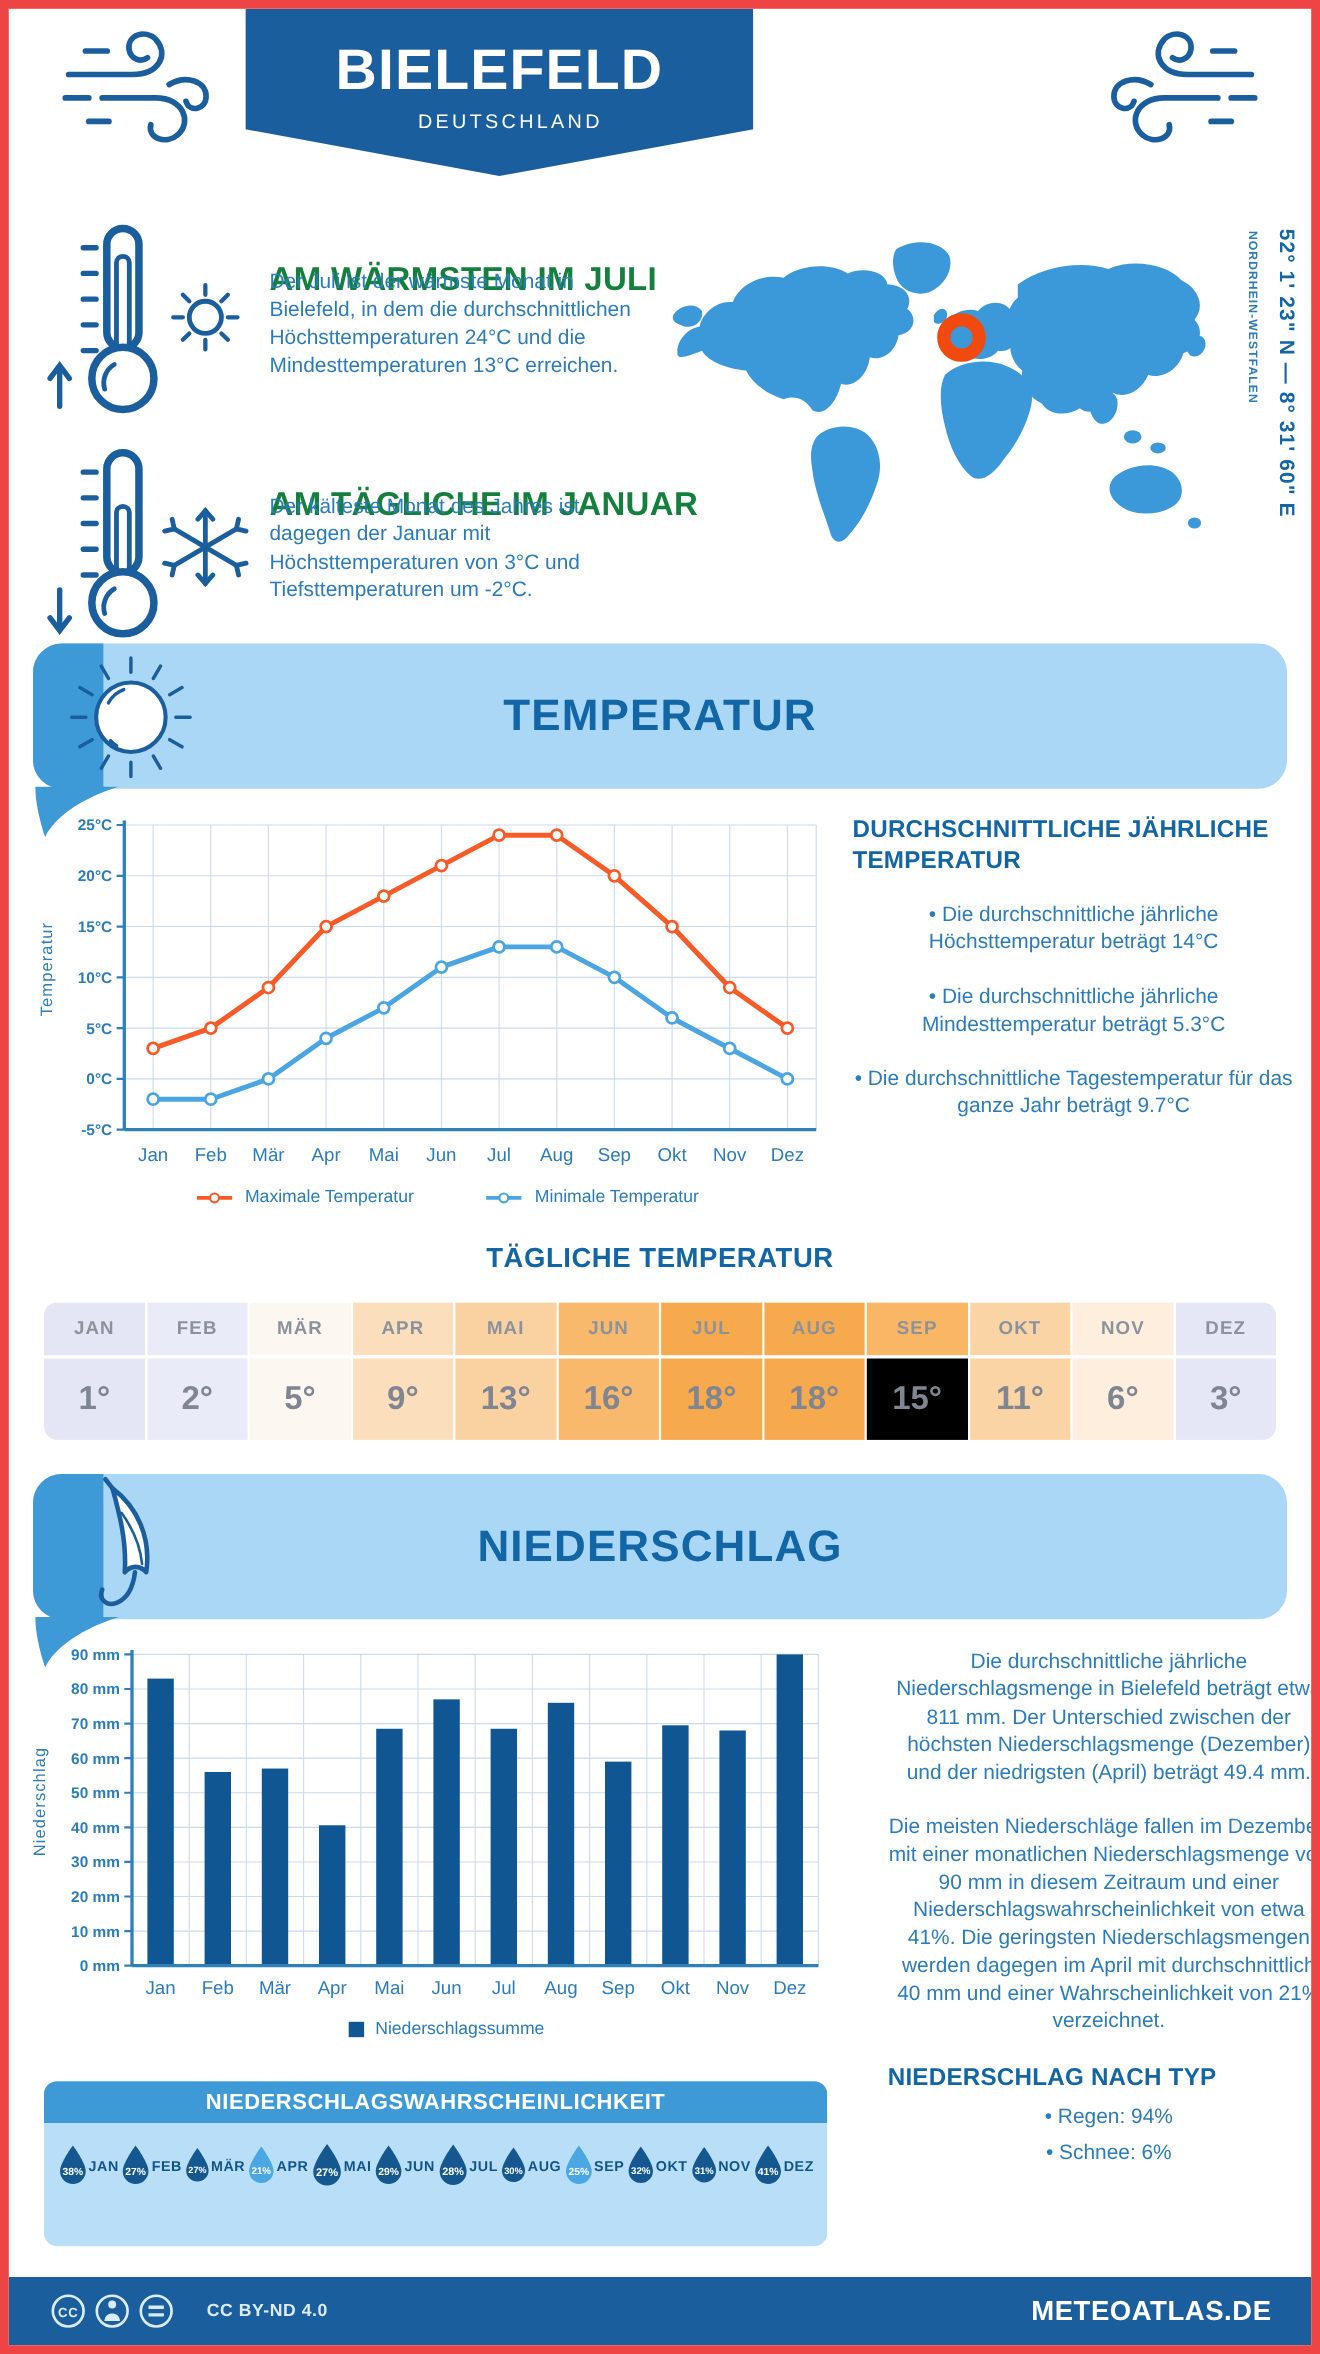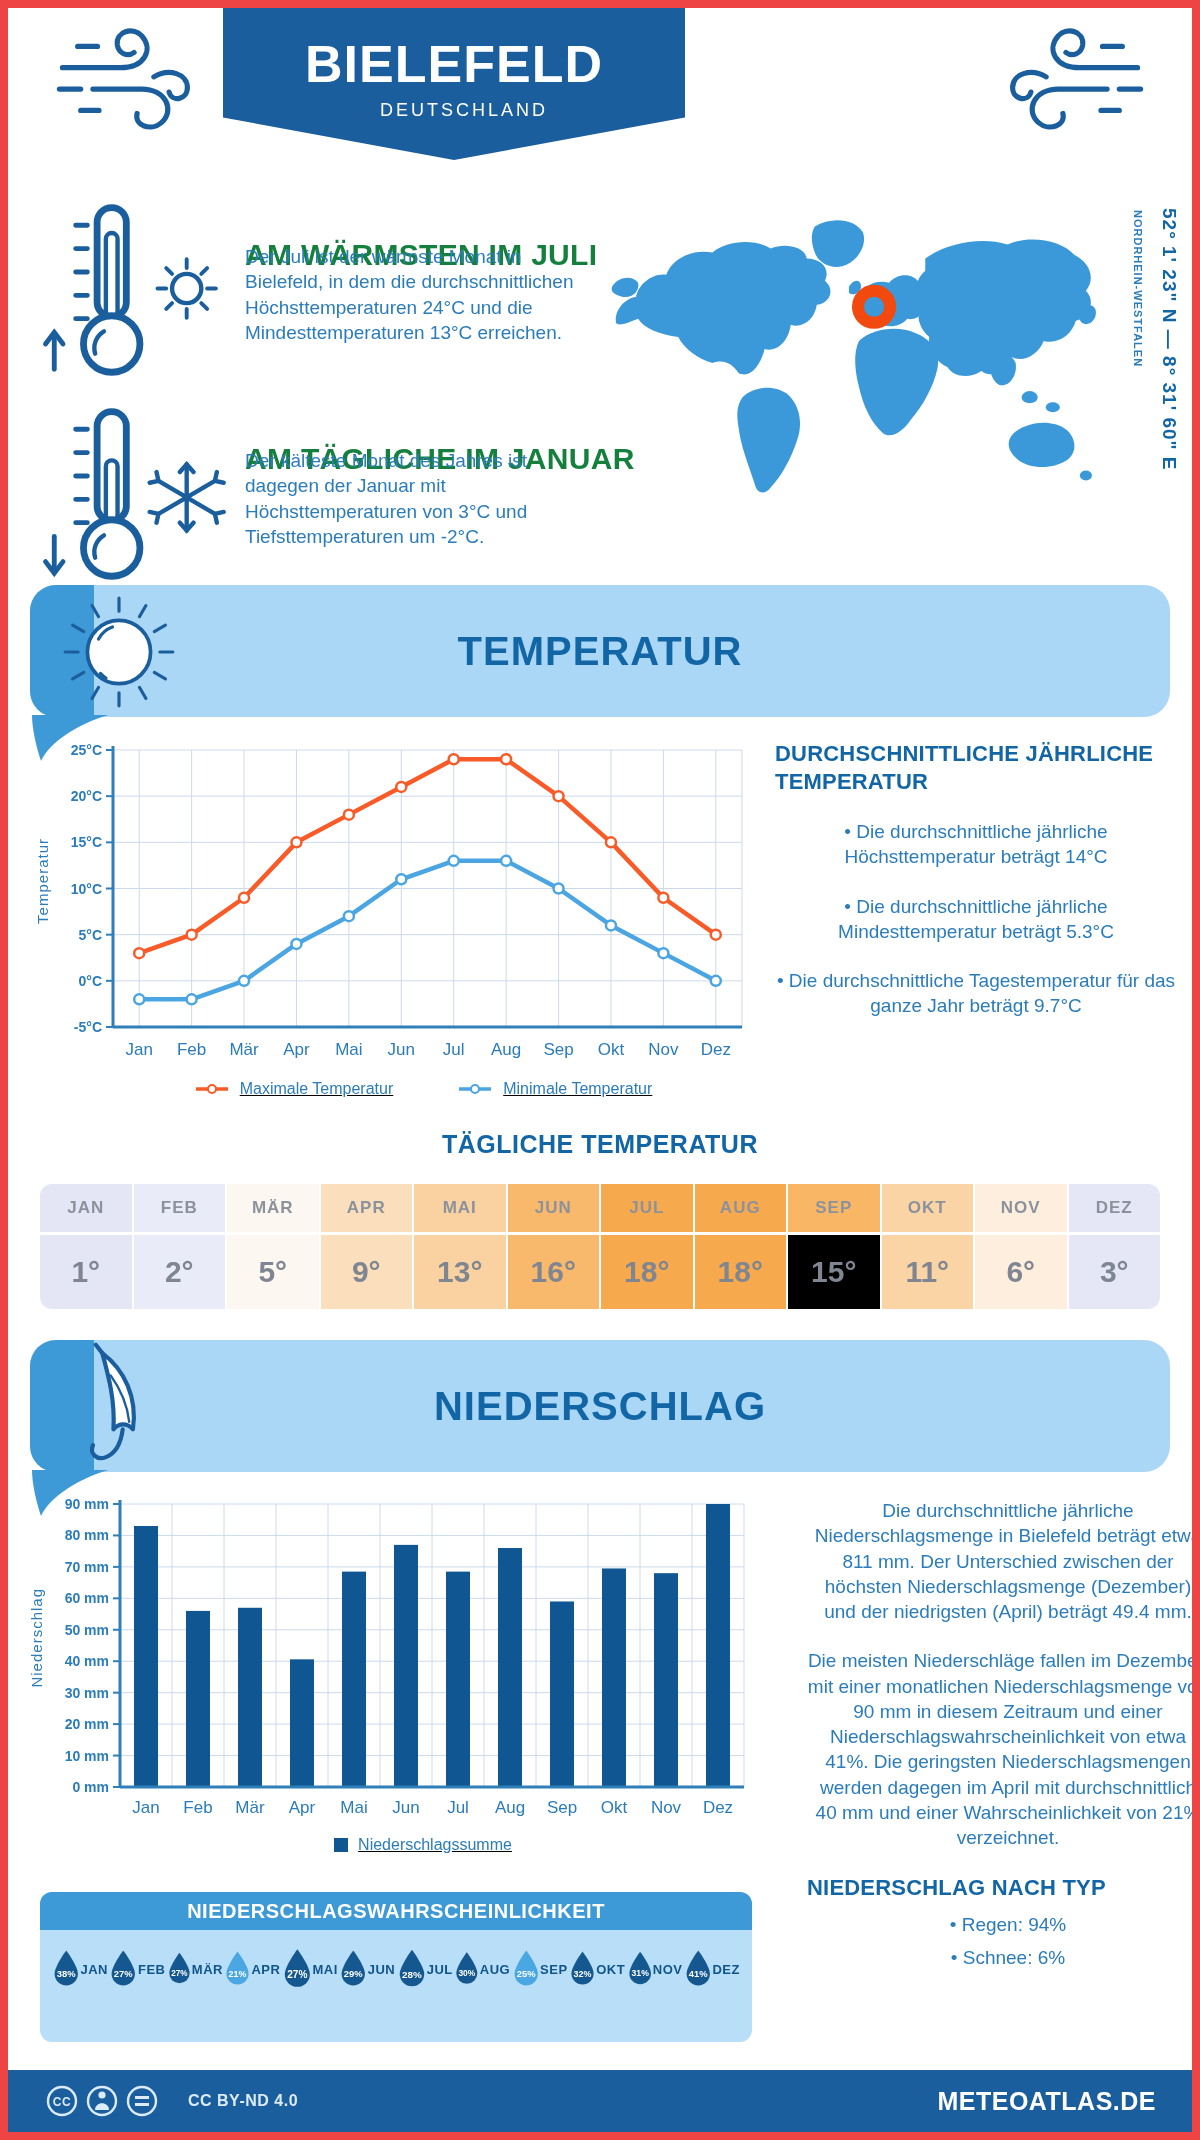--- a/index.html
+++ b/index.html
@@ -39,21 +39,21 @@
   .banner-title{position:absolute;left:0;right:0;top:44px;text-align:center;
           font-size:40px;font-weight:bold;color:#1266a6;letter-spacing:1px;}
   
   .chart{position:absolute;left:50px;}
   #lineChart{top:730px;}
   #barChart{top:1486px;}
   .ylab{position:absolute;writing-mode:vertical-rl;transform:rotate(180deg);
         font-size:15px;color:#2b7cba;letter-spacing:1px;}
   .ylab-temp{left:26px;top:830px;}
   .ylab-precip{left:20px;top:1580px;}
-  .legend{position:absolute;left:65px;width:700px;display:flex;justify-content:center;text-decoration:underline;}
+  .legend{position:absolute;left:48px;width:700px;display:flex;justify-content:center;}
   .legend-temp{top:1072px;}
   .legend-precip{top:1828px;}
   .lg-item{display:inline-flex;align-items:center;gap:10px;margin:0 32px;
            font-size:16px;color:#2b7cba;}
   .lg-sq{width:14px;height:14px;display:inline-block;}
   
   .col{position:absolute;left:767px;width:402px;}
   .col-temp{top:732px;}
   .col-precip{top:1490px;margin-left:32px;}
   .col-head{font-size:22px;font-weight:bold;color:#1266a6;line-height:1.25;

